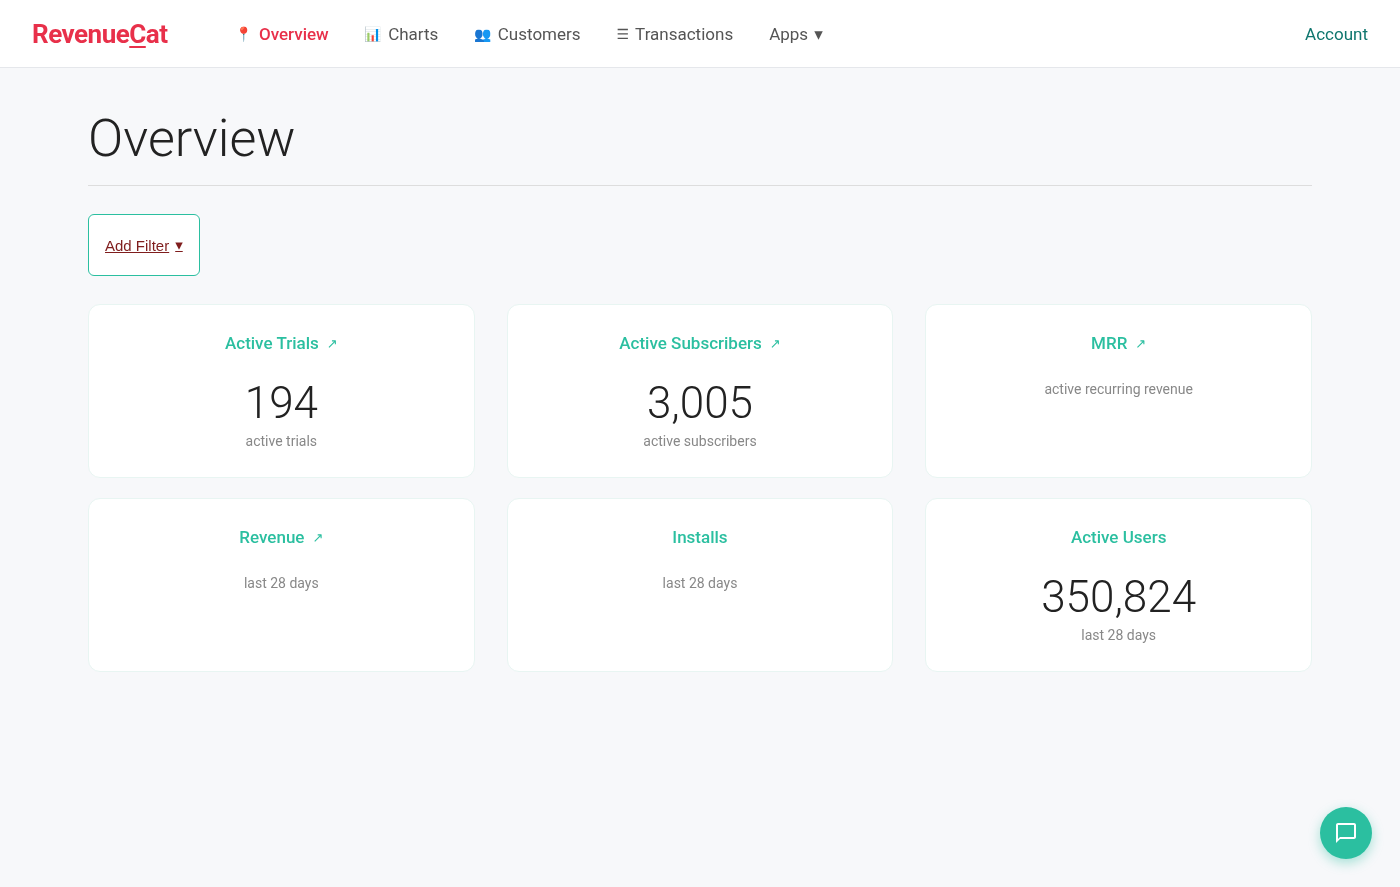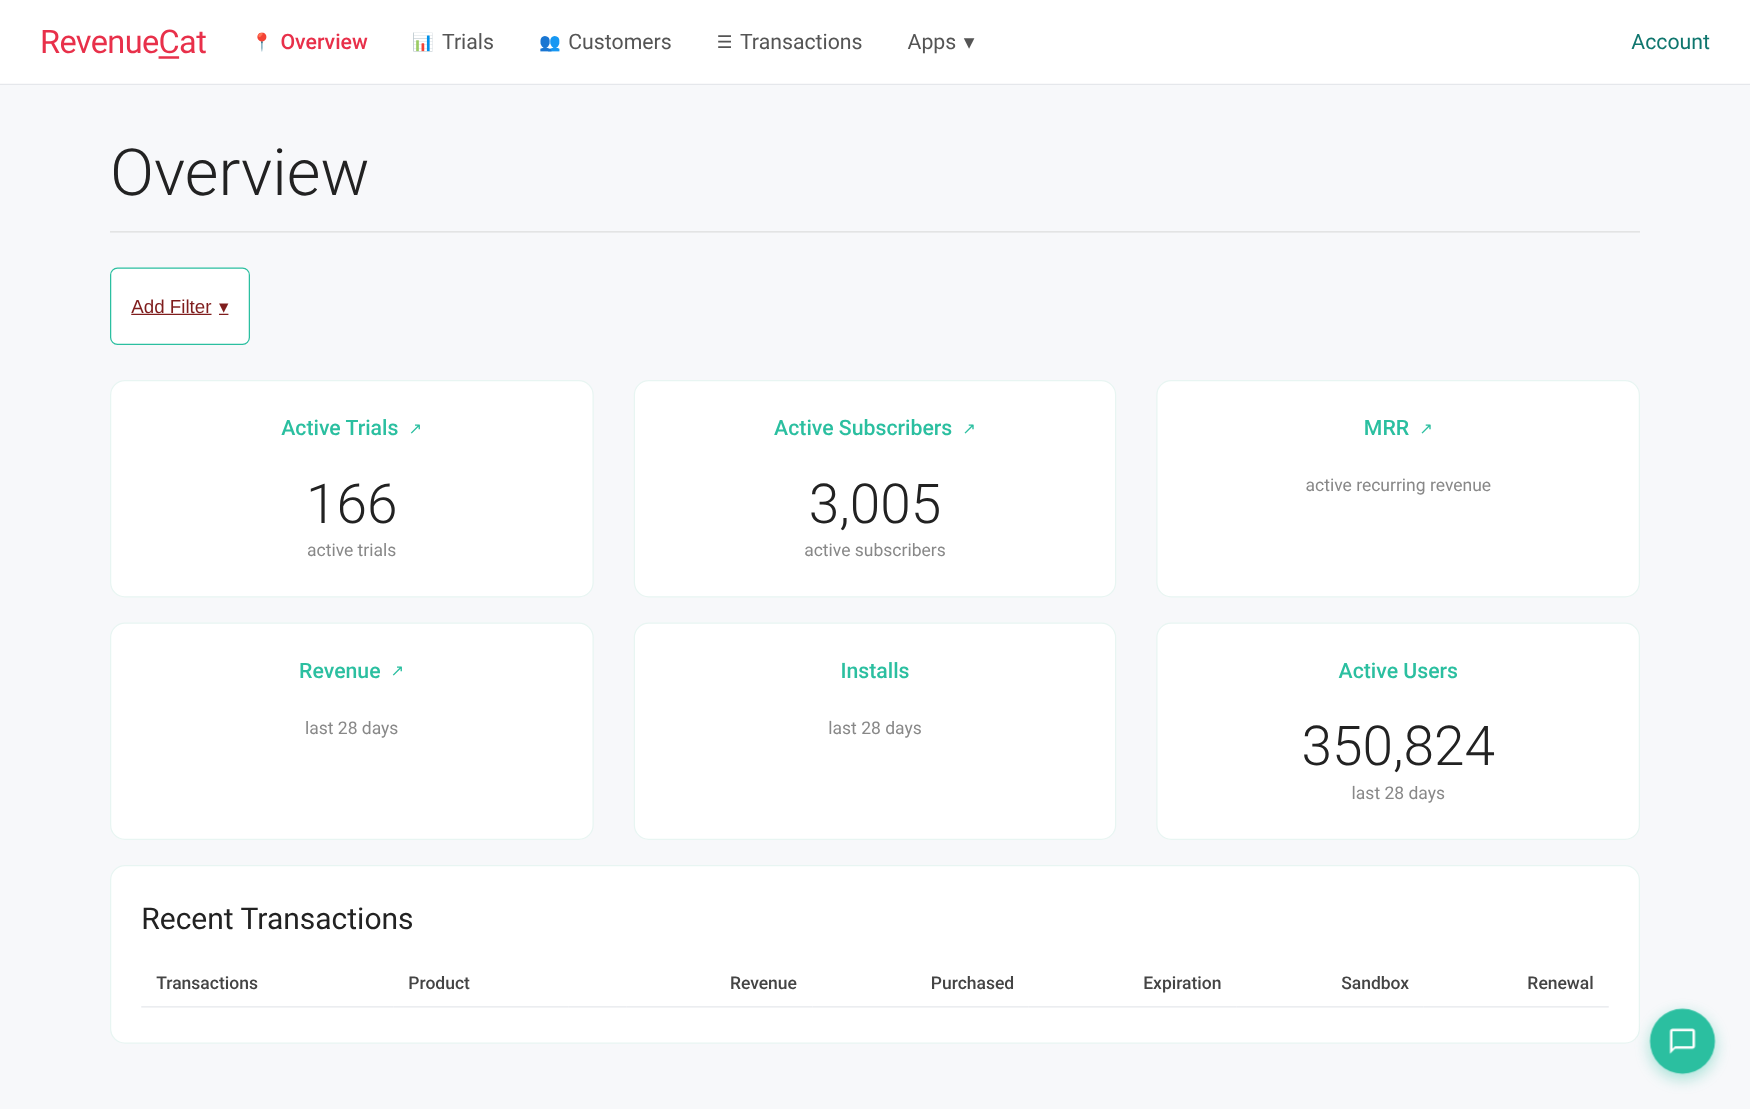--- a/index.html
+++ b/index.html
@@ -15,23 +15,23 @@
       background: #fff;
       border-bottom: 1px solid #e5e7eb;
       height: 68px;
       display: flex;
       align-items: center;
       padding: 0 32px;
       gap: 0;
     }
     .nav-logo {
       font-size: 26px;
-      font-weight: 400;
+      font-weight: 700;
       color: #e8304a;
-      margin-right: 36px;
+      margin-right: 68px;
       letter-spacing: -0.5px;
       text-decoration: none;
     }
     .nav-logo span {
       text-decoration: underline;
       text-underline-offset: 3px;
     }
     .nav-links {
       display: flex;
       align-items: center;
@@ -204,21 +204,21 @@
   <a class="nav-logo">
     Revenue<span>C</span>at
   </a>
   <div class="nav-links">
     <a class="nav-link active">
       <span class="nav-icon">📍</span>
       <span>Overview</span>
     </a>
     <a class="nav-link">
       <span class="nav-icon">📊</span>
-      <span>Trials</span>
+      <span>Charts</span>
     </a>
     <a class="nav-link">
       <span class="nav-icon">👥</span>
       <span>Customers</span>
     </a>
     <a class="nav-link">
       <span class="nav-icon">☰</span>
       <span>Transactions</span>
     </a>
     <a class="nav-link">
@@ -240,21 +240,21 @@
   </button>
 
   
   <div class="stats-grid">
 
     <div class="stat-card">
       <div class="stat-card-title">
         <span>Active Trials</span>
         <span class="ext-icon">↗</span>
       </div>
-      <div class="stat-card-value">166</div>
+      <div class="stat-card-value">194</div>
       <div class="stat-card-label">active trials</div>
     </div>
 
     <div class="stat-card">
       <div class="stat-card-title">
         <span>Active Subscribers</span>
         <span class="ext-icon">↗</span>
       </div>
       <div class="stat-card-value">3,005</div>
       <div class="stat-card-label">active subscribers</div>
@@ -292,39 +292,20 @@
       <div class="stat-card-title">
         <span>Active Users</span>
       </div>
       <div class="stat-card-value">350,824</div>
       <div class="stat-card-label">last 28 days</div>
     </div>
 
   </div>
 
   
-  <div class="transactions-card">
-    <h2 class="transactions-title">Recent Transactions</h2>
-    <table class="transactions-table">
-      <thead>
-        <tr>
-          <th>Transactions</th>
-          <th>Product</th>
-          <th></th>
-          <th style="text-align:right">Revenue</th>
-          <th style="text-align:right">Purchased</th>
-          <th style="text-align:right">Expiration</th>
-          <th style="text-align:right">Sandbox</th>
-          <th style="text-align:right">Renewal</th>
-        </tr>
-      </thead>
-      <tbody>
-      </tbody>
-    </table>
-  </div>
 
 </div>
 
 <div class="chat-btn">
   <svg viewBox="0 0 24 24">
     <path d="M20 2H4c-1.1 0-2 .9-2 2v18l4-4h14c1.1 0 2-.9 2-2V4c0-1.1-.9-2-2-2zm0 14H6l-2 2V4h16v12z"></path>
   </svg>
 </div>
 
 </body></html>

